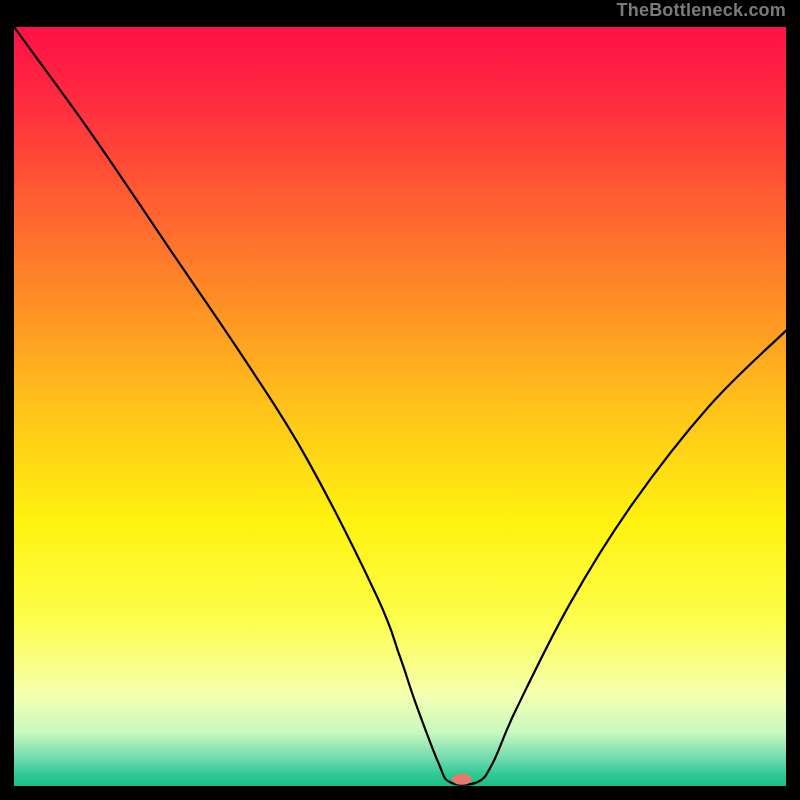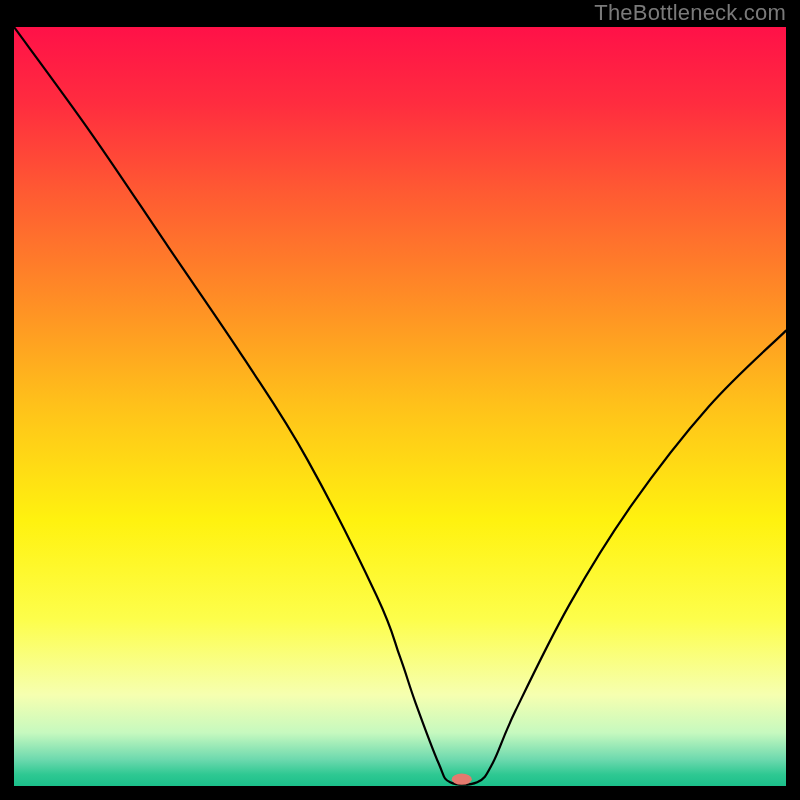--- a/index.html
+++ b/index.html
@@ -14,22 +14,22 @@
     position: relative;
     width: 800px;
     height: 800px;
     box-sizing: border-box;
   }
   .watermark {
     position: absolute;
     top: 0;
     right: 14px;
     color: #7a7a7a;
-    font-size: 22px;
-    font-weight: 400;
+    font-size: 18px;
+    font-weight: 700;
     letter-spacing: 0.2px;
     z-index: 5;
     user-select: none;
   }
   .plot-wrap {
     position: absolute;
     top: 27px;
     left: 14px;
     width: 772px;   
     height: 759px;  

